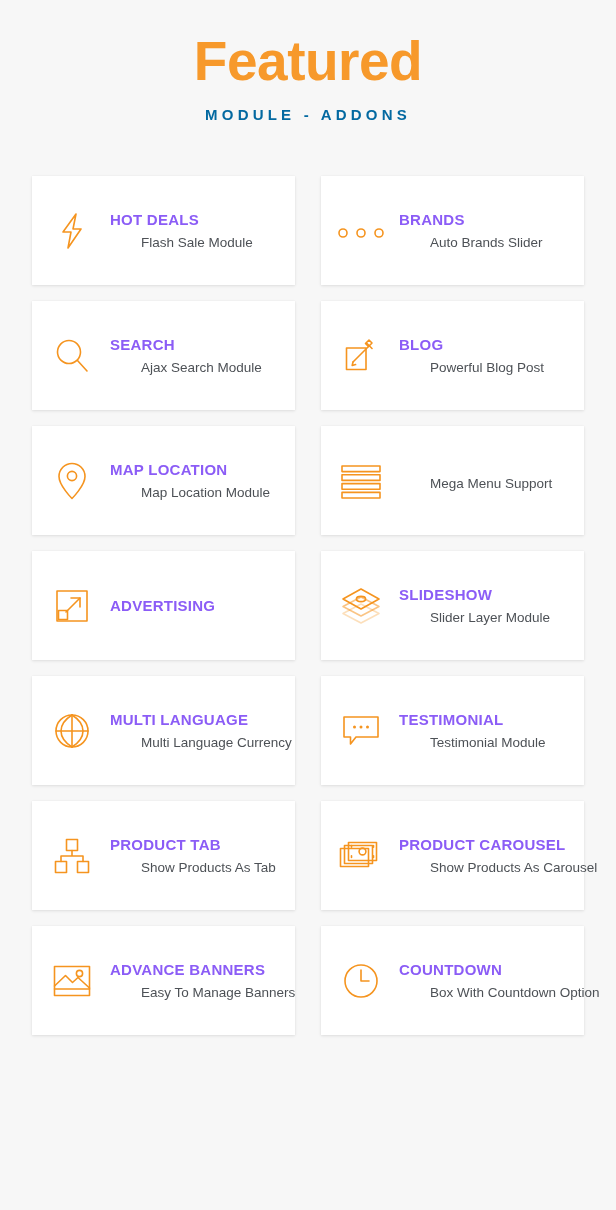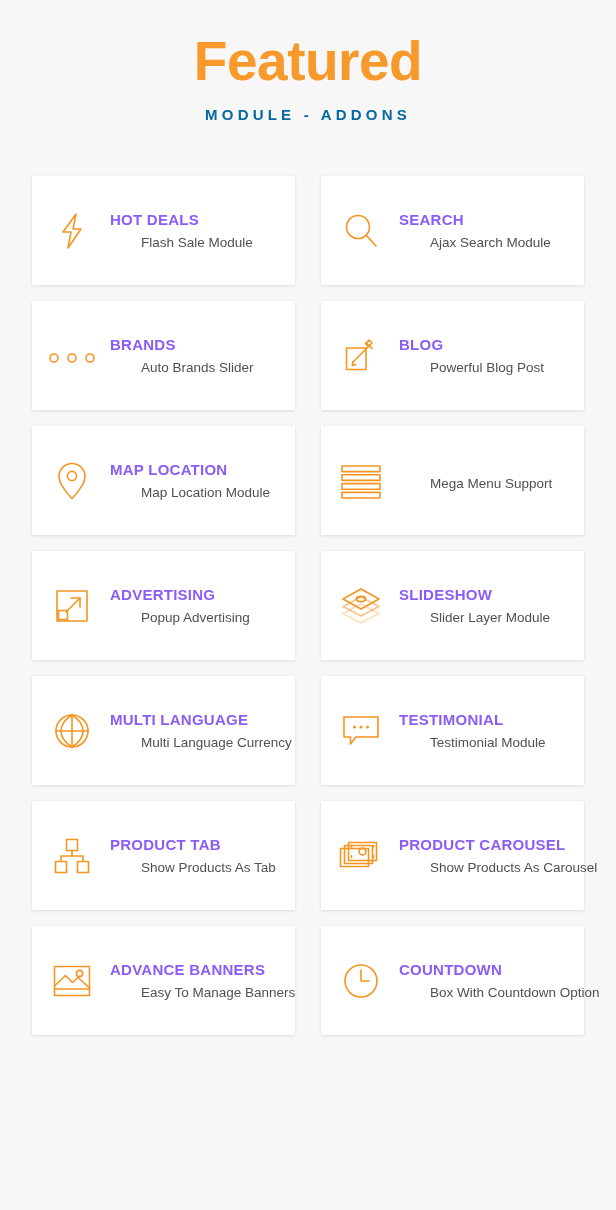--- a/index.html
+++ b/index.html
@@ -109,41 +109,41 @@
             <path fill="none" stroke="currentColor" stroke-width="1.6" stroke-linecap="round" stroke-linejoin="round" d="M21 2 L8 20 H16 L13 36 L26 17 H18 Z"></path>
           </svg>
         </div>
         <div class="card-text">
           <div class="card-title">HOT DEALS</div>
           <div class="card-desc">Flash Sale Module</div>
         </div>
       </div>
       <div class="card">
         <div class="card-icon">
-          <svg width="38" height="38" viewBox="0 0 38 38">
-            <circle fill="none" stroke="currentColor" stroke-width="1.6" stroke-linecap="round" stroke-linejoin="round" cx="16" cy="15" r="11.5"></circle>
-            <path fill="none" stroke="currentColor" stroke-width="1.6" stroke-linecap="round" stroke-linejoin="round" d="M24.5 23.5 L34 34"></path>
-          </svg>
-        </div>
-        <div class="card-text">
-          <div class="card-title">SEARCH</div>
-          <div class="card-desc">Ajax Search Module</div>
-        </div>
-      </div>
-      <div class="card">
-        <div class="card-icon">
           <svg width="46" height="16" viewBox="0 0 46 16">
             <circle fill="none" stroke="currentColor" stroke-width="1.6" stroke-linecap="round" stroke-linejoin="round" cx="5" cy="10" r="4"></circle>
             <circle fill="none" stroke="currentColor" stroke-width="1.6" stroke-linecap="round" stroke-linejoin="round" cx="23" cy="10" r="4"></circle>
             <circle fill="none" stroke="currentColor" stroke-width="1.6" stroke-linecap="round" stroke-linejoin="round" cx="41" cy="10" r="4"></circle>
           </svg>
         </div>
         <div class="card-text">
           <div class="card-title">BRANDS</div>
           <div class="card-desc">Auto Brands Slider</div>
+        </div>
+      </div>
+      <div class="card">
+        <div class="card-icon">
+          <svg width="38" height="38" viewBox="0 0 38 38">
+            <circle fill="none" stroke="currentColor" stroke-width="1.6" stroke-linecap="round" stroke-linejoin="round" cx="16" cy="15" r="11.5"></circle>
+            <path fill="none" stroke="currentColor" stroke-width="1.6" stroke-linecap="round" stroke-linejoin="round" d="M24.5 23.5 L34 34"></path>
+          </svg>
+        </div>
+        <div class="card-text">
+          <div class="card-title">SEARCH</div>
+          <div class="card-desc">Ajax Search Module</div>
         </div>
       </div>
       <div class="card">
         <div class="card-icon">
           <svg width="36" height="36" viewBox="0 0 36 36">
             <path fill="none" stroke="currentColor" stroke-width="1.6" stroke-linecap="round" stroke-linejoin="round" d="M3.5 10 H23 V31.5 H3.5 Z"></path>
             <path fill="none" stroke="currentColor" stroke-width="1.6" stroke-linecap="round" stroke-linejoin="round" d="M10 24 L25.5 8.5"></path>
             <path fill="none" stroke="currentColor" stroke-width="1.6" stroke-linecap="round" stroke-linejoin="round" d="M10 24 L9.2 27.5 L12.6 26.6"></path>
             <path fill="none" stroke="currentColor" stroke-width="1.6" stroke-linecap="round" stroke-linejoin="round" d="M23.5 5 L29 10.5"></path>
             <path fill="none" stroke="currentColor" stroke-width="1.6" stroke-linecap="round" stroke-linejoin="round" d="M25.5 8.5 L29 5 L26 2 L22.5 5.5 Z"></path>
@@ -183,21 +183,20 @@
         <div class="card-icon">
           <svg width="34" height="34" viewBox="0 0 34 34">
             <path fill="none" stroke="currentColor" stroke-width="1.6" stroke-linecap="round" stroke-linejoin="round" d="M2 2 H32 V32 H2 Z"></path>
             <path fill="none" stroke="currentColor" stroke-width="1.6" stroke-linecap="round" stroke-linejoin="round" d="M11 23 L25 9"></path>
             <path fill="none" stroke="currentColor" stroke-width="1.6" stroke-linecap="round" stroke-linejoin="round" d="M16 9 H25 V18"></path>
             <path fill="none" stroke="currentColor" stroke-width="1.6" stroke-linecap="round" stroke-linejoin="round" d="M3.5 21.5 H12.5 V30.5 H3.5 Z"></path>
           </svg>
         </div>
         <div class="card-text">
           <div class="card-title">ADVERTISING</div>
-          <div class="card-desc">Popup Advertising</div>
         </div>
       </div>
       <div class="card">
         <div class="card-icon">
           <svg width="44" height="40" viewBox="0 0 44 40">
             <path fill="none" stroke="currentColor" stroke-opacity="0.3" stroke-width="1.6" stroke-linejoin="round" d="M22 18 L40 27.5 L22 37 L4 27.5 Z"></path>
             <path fill="none" stroke="currentColor" stroke-opacity="0.55" stroke-width="1.6" stroke-linejoin="round" d="M22 11 L40 20.5 L22 30 L4 20.5 Z"></path>
             <path fill="none" stroke="currentColor" stroke-width="1.6" stroke-linecap="round" stroke-linejoin="round" d="M22 3 L40 13 L22 23 L4 13 Z"></path>
             <ellipse fill="none" stroke="currentColor" stroke-width="1.6" stroke-linecap="round" stroke-linejoin="round" cx="22" cy="13" rx="4.6" ry="2.6"></ellipse>
           </svg>

